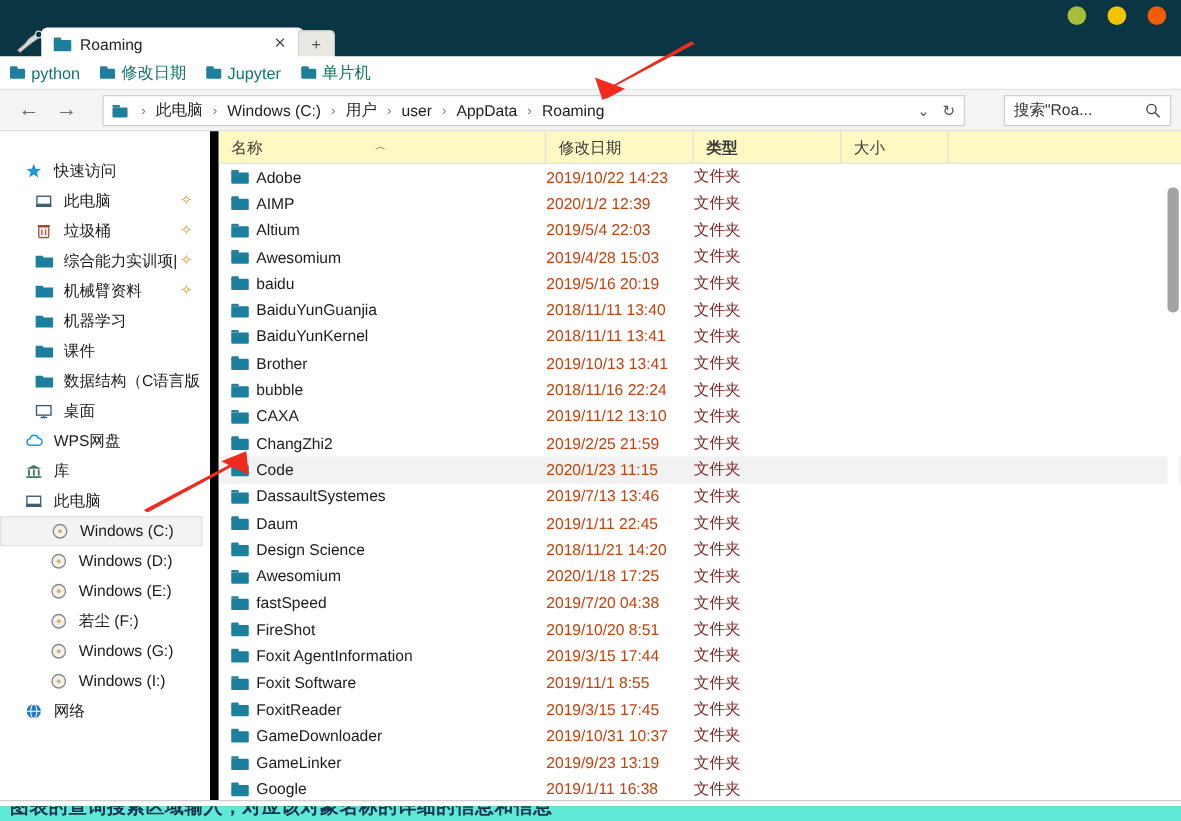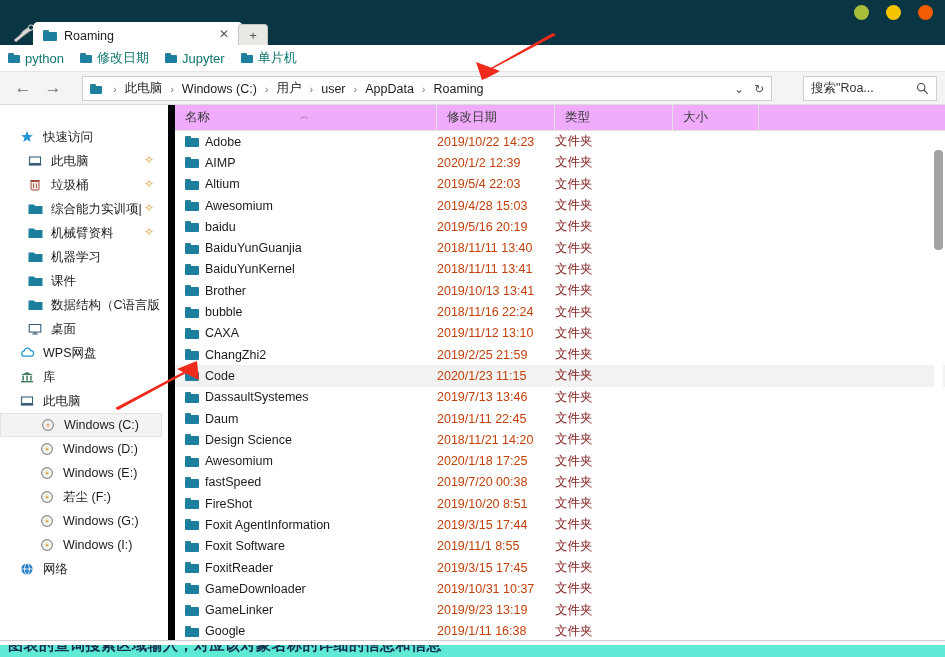--- a/index.html
+++ b/index.html
@@ -136,33 +136,33 @@
   .nav-ico { width: 17px; margin-right: 6px; display: inline-flex; align-items: center; }
   .nav-label { overflow: hidden; }
   .pin {
     position: absolute; right: 14px; top: 5px;
     color: #e0a23a; font-size: 12px; line-height: 1;
   }
 
   
   .listpane { flex: 1; position: relative; overflow: hidden; background: #fff; }
   .colhead {
-    height: 26px; display: flex; align-items: flex-end;
-    background: #f0abfc; border-bottom: 1px solid #e1e1e1;
+    height: 26px; display: flex; align-items: center;
+    background: #fef9c3; border-bottom: 1px solid #e1e1e1;
     position: relative;
   }
   .col {
     font-size: 12.5px; color: #3a3a3a;
     height: 26px; line-height: 26px;
     border-right: 1px solid #e1e1e1;
     padding-left: 10px; position: relative;
   }
   .col-name { width: 262px; }
   .col-date { width: 118px; }
-  .col-type { width: 118px; }
+  .col-type { width: 118px; font-weight: bold; }
   .col-size { width: 86px; }
   .sort-caret {
     position: absolute; left: 125px; top: -1px;
     font-size: 9px; color: #666;
   }
   .rows { position: relative; }
   .row {
     height: 21.3px; display: flex; align-items: center;
     font-size: 12.5px; color: #1c1c1c;
   }
@@ -701,21 +701,21 @@
             <div class="cell-size"></div>
           </div>
           <div class="row">
             <div class="cell-name">
               <span class="folder">
                 <span class="tabf"></span>
                 <span class="bodyf"></span>
               </span>
               <span class="fname">fastSpeed</span>
             </div>
-            <div class="cell-date">2019/7/20 00:38</div>
+            <div class="cell-date">2019/7/20 04:38</div>
             <div class="cell-type">文件夹</div>
             <div class="cell-size"></div>
           </div>
           <div class="row">
             <div class="cell-name">
               <span class="folder">
                 <span class="tabf"></span>
                 <span class="bodyf"></span>
               </span>
               <span class="fname">FireShot</span>

